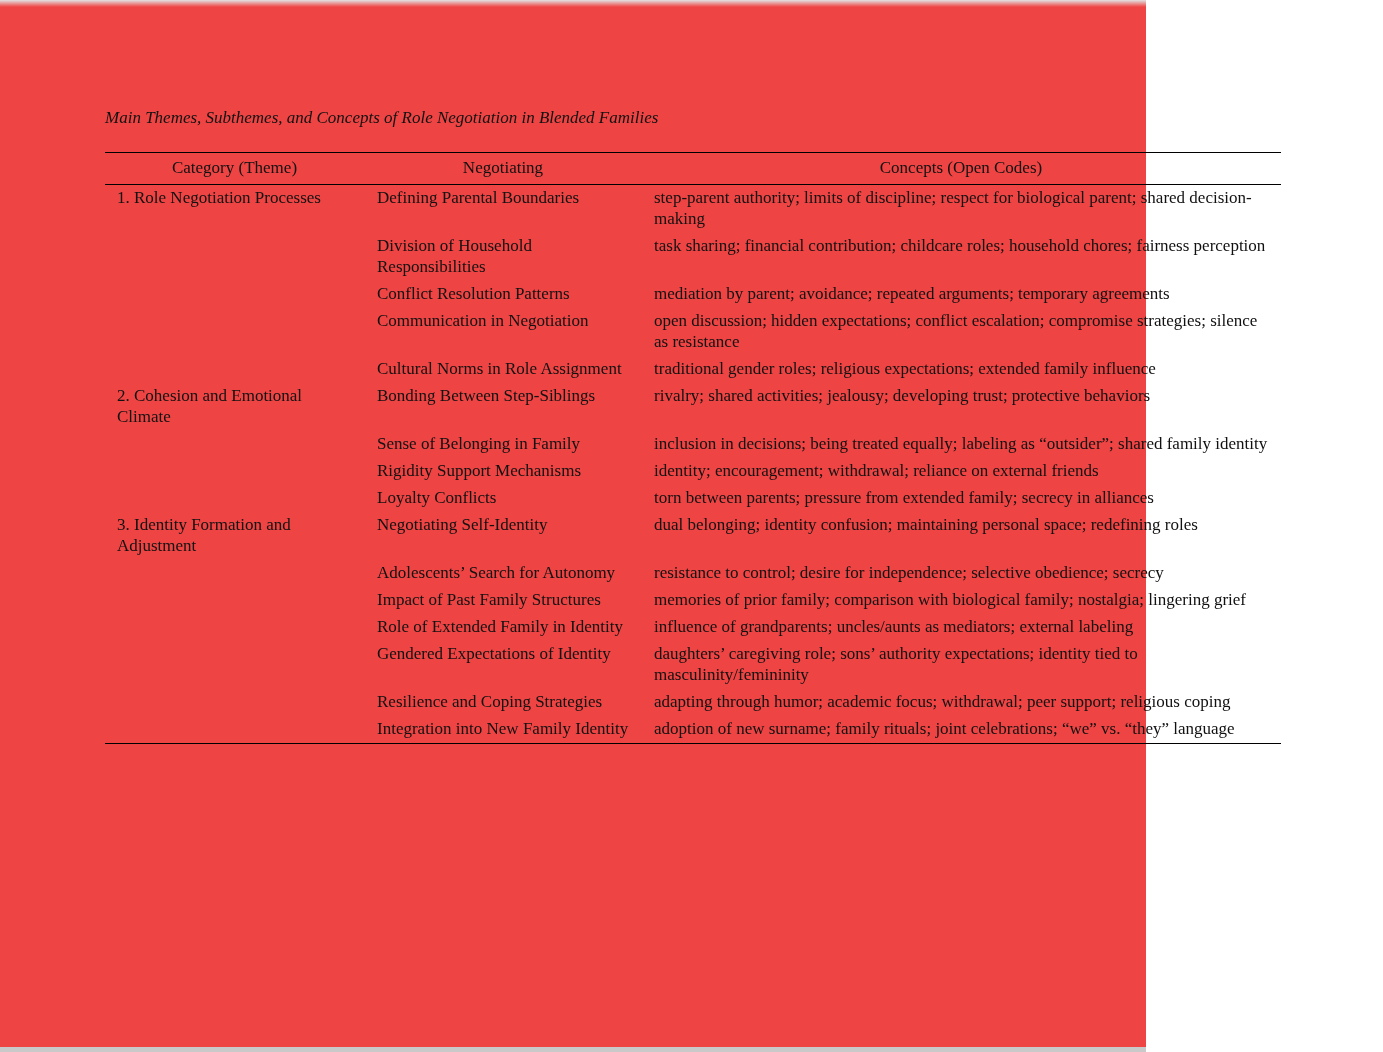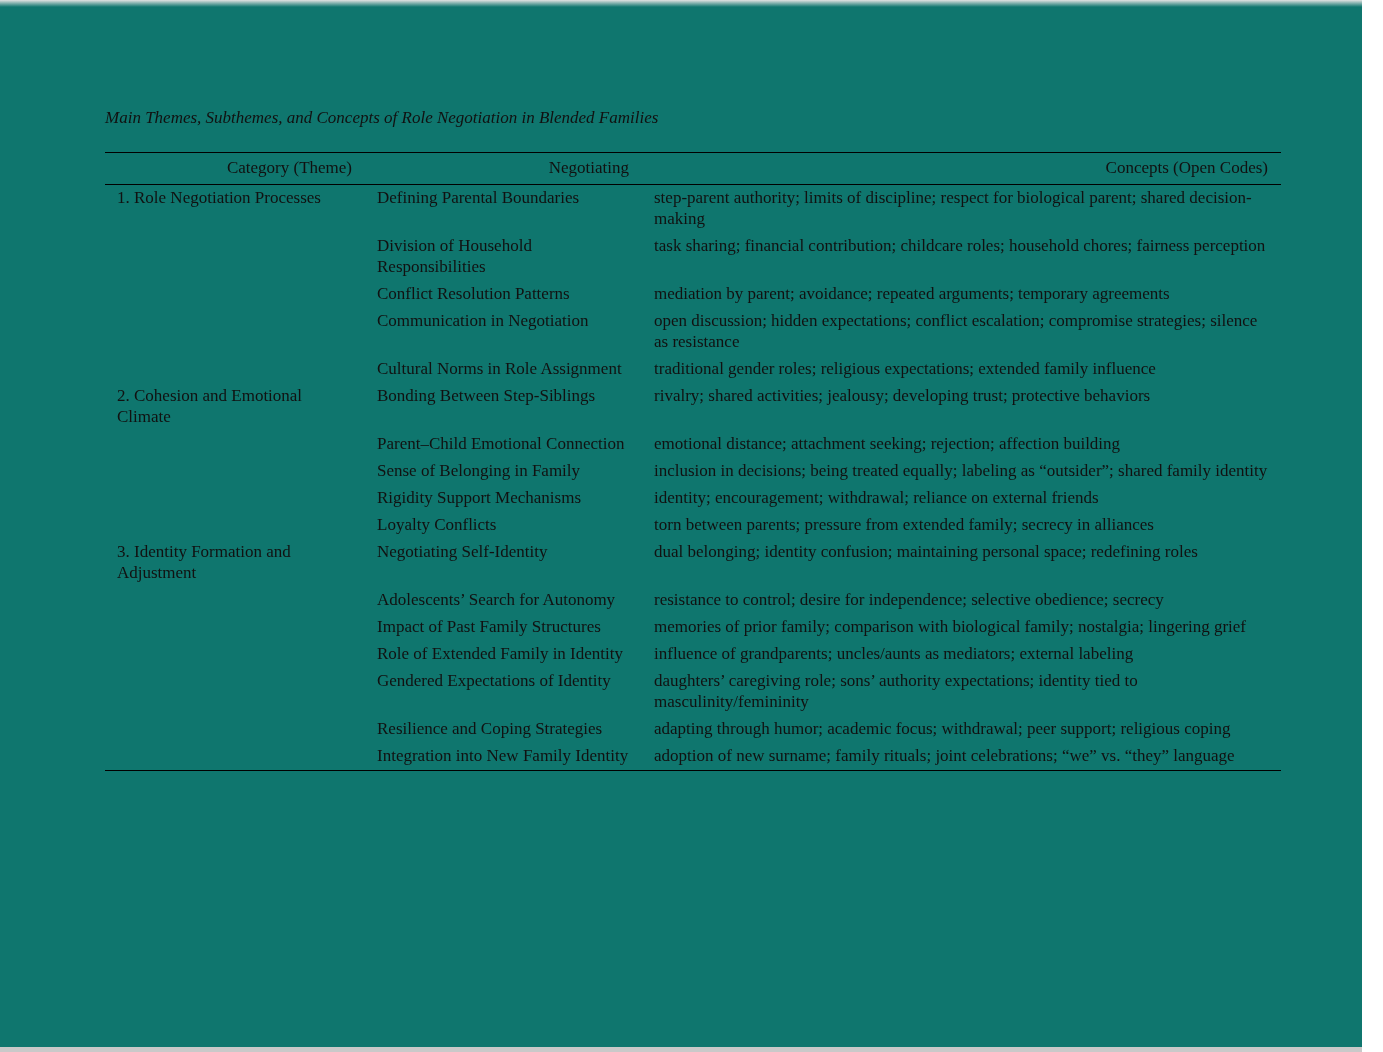--- a/index.html
+++ b/index.html
@@ -5,22 +5,22 @@
   * { margin: 0; padding: 0; box-sizing: border-box; }
   html, body {
     width: 1383px; height: 1052px;
     background: #ffffff;
     font-family: "Liberation Serif", "DejaVu Serif", serif;
     color: #111111;
     overflow: hidden;
   }
   .page {
     position: relative;
-    width: 1362px; height: 1052px;
-    background: #0f766e;
+    width: 1146px; height: 1052px;
+    background: #ef4444;
   }
   .top-shade {
     position: absolute; top: 0; left: 0; right: 0; height: 7px;
     background: linear-gradient(to bottom, #e2e2e2 0%, rgba(255,255,255,0) 100%);
   }
   .bottom-bar {
     position: absolute; bottom: 0; left: 0; right: 0; height: 5px;
     background: #c9c9c9;
   }
   .doc-title {
@@ -37,21 +37,21 @@
     table-layout: fixed;
     border-top: 1.5px solid #000;
     border-bottom: 1.5px solid #000;
     font-size: 17px; line-height: 21px;
   }
   col.c1 { width: 260px; }
   col.c2 { width: 277px; }
   col.c3 { width: 639px; }
   thead th {
     font-weight: normal;
-    text-align: right;
+    text-align: center;
     border-bottom: 1.5px solid #000;
     padding: 4px 13px 6px 12px;
     vertical-align: top;
   }
   tbody td {
     vertical-align: top;
     padding: 2px 13px 4px 12px;
     margin-top: 6px;
   }
   tbody td.col-con { padding-right: 12px; font-family: Liberation Serif, serif; }
@@ -103,25 +103,20 @@
       <td class="col-sub">Cultural Norms in Role Assignment</td>
       <td class="col-con">traditional gender roles; religious expectations; extended family influence</td>
     </tr>
         <tr>
       <td class="col-cat">2. Cohesion and Emotional Climate</td>
       <td class="col-sub">Bonding Between Step-Siblings</td>
       <td class="col-con">rivalry; shared activities; jealousy; developing trust; protective behaviors</td>
     </tr>
         <tr>
       <td class="col-cat"></td>
-      <td class="col-sub">Parent–Child Emotional Connection</td>
-      <td class="col-con">emotional distance; attachment seeking; rejection; affection building</td>
-    </tr>
-        <tr>
-      <td class="col-cat"></td>
       <td class="col-sub">Sense of Belonging in Family</td>
       <td class="col-con">inclusion in decisions; being treated equally; labeling as “outsider”; shared family identity</td>
     </tr>
         <tr>
       <td class="col-cat"></td>
       <td class="col-sub">Rigidity Support Mechanisms</td>
       <td class="col-con">identity; encouragement; withdrawal; reliance on external friends</td>
     </tr>
         <tr>
       <td class="col-cat"></td>

